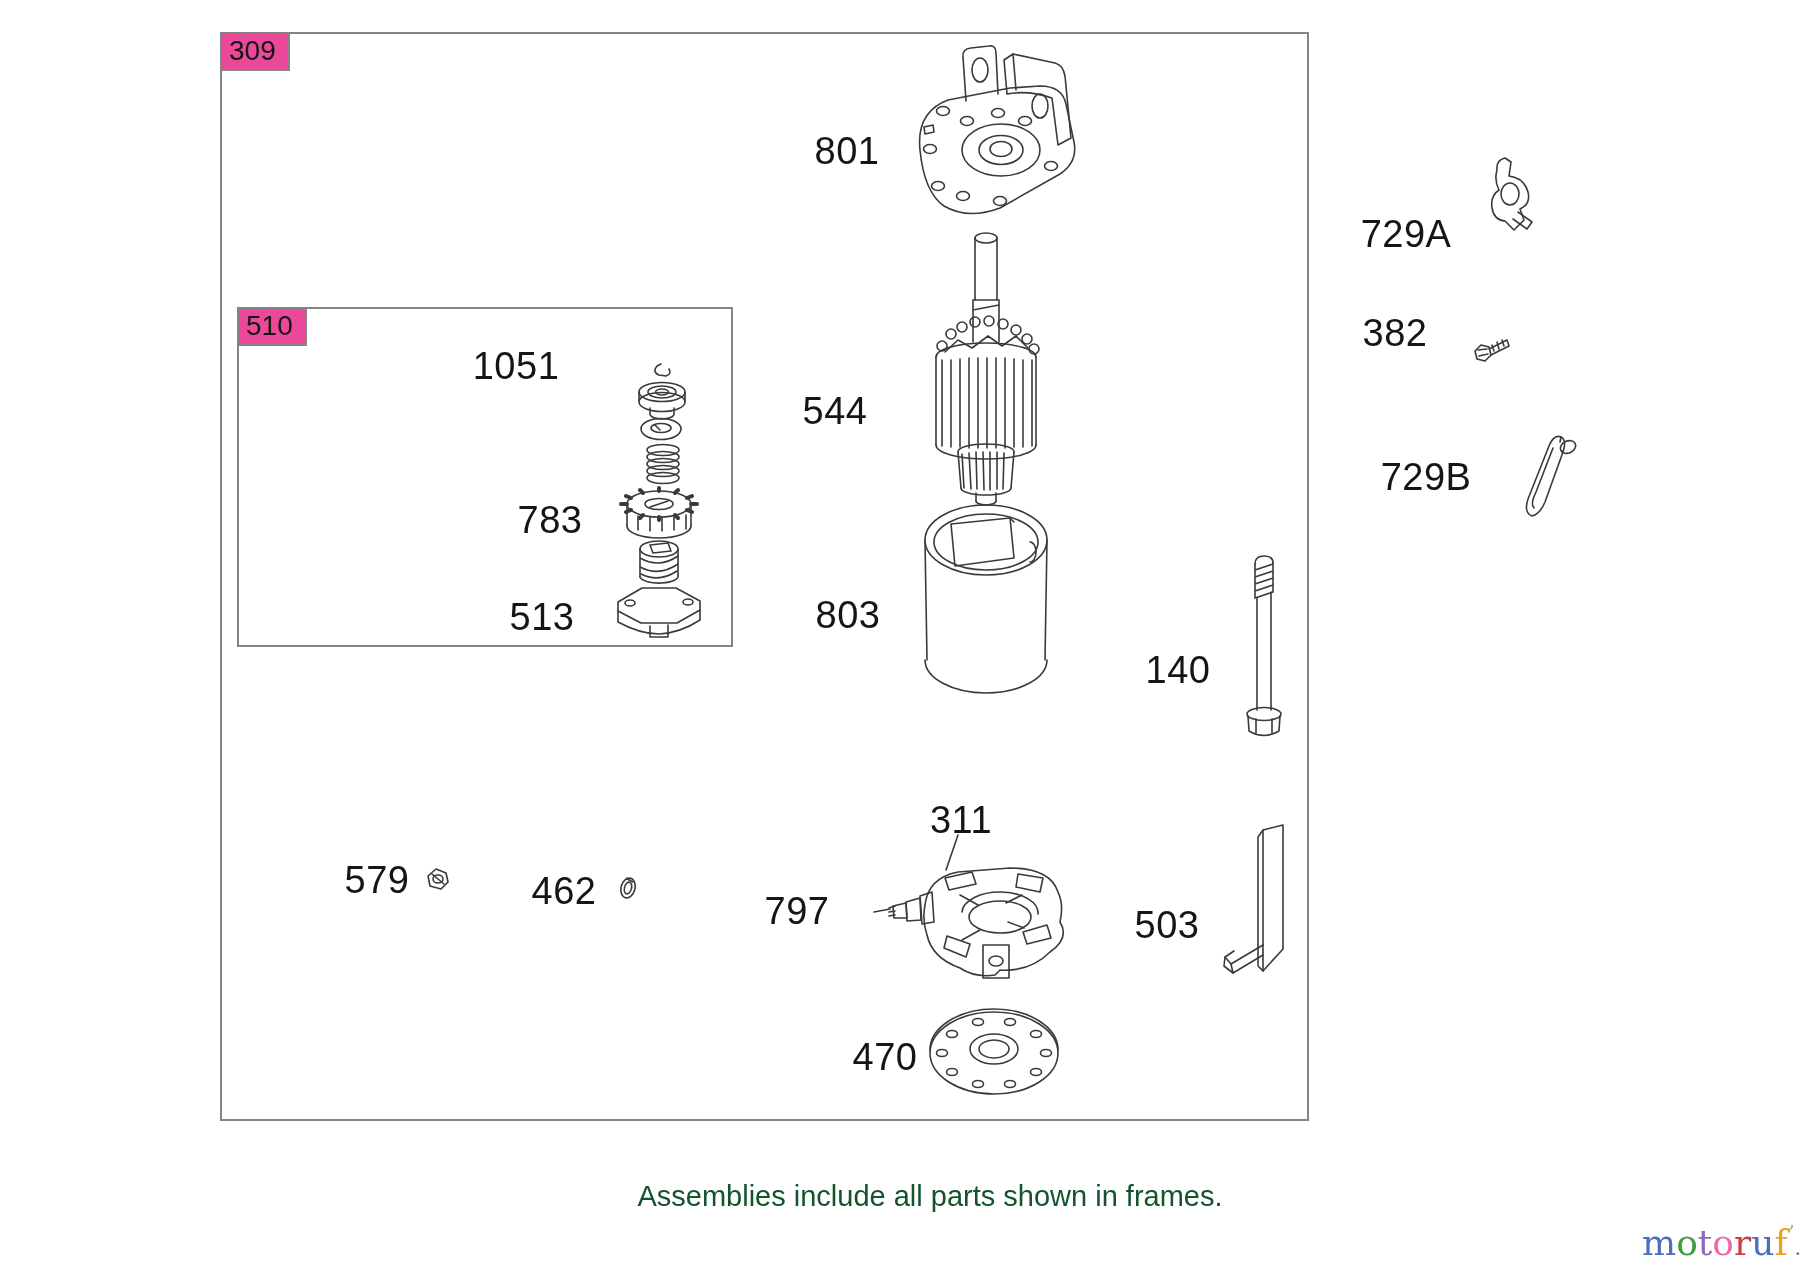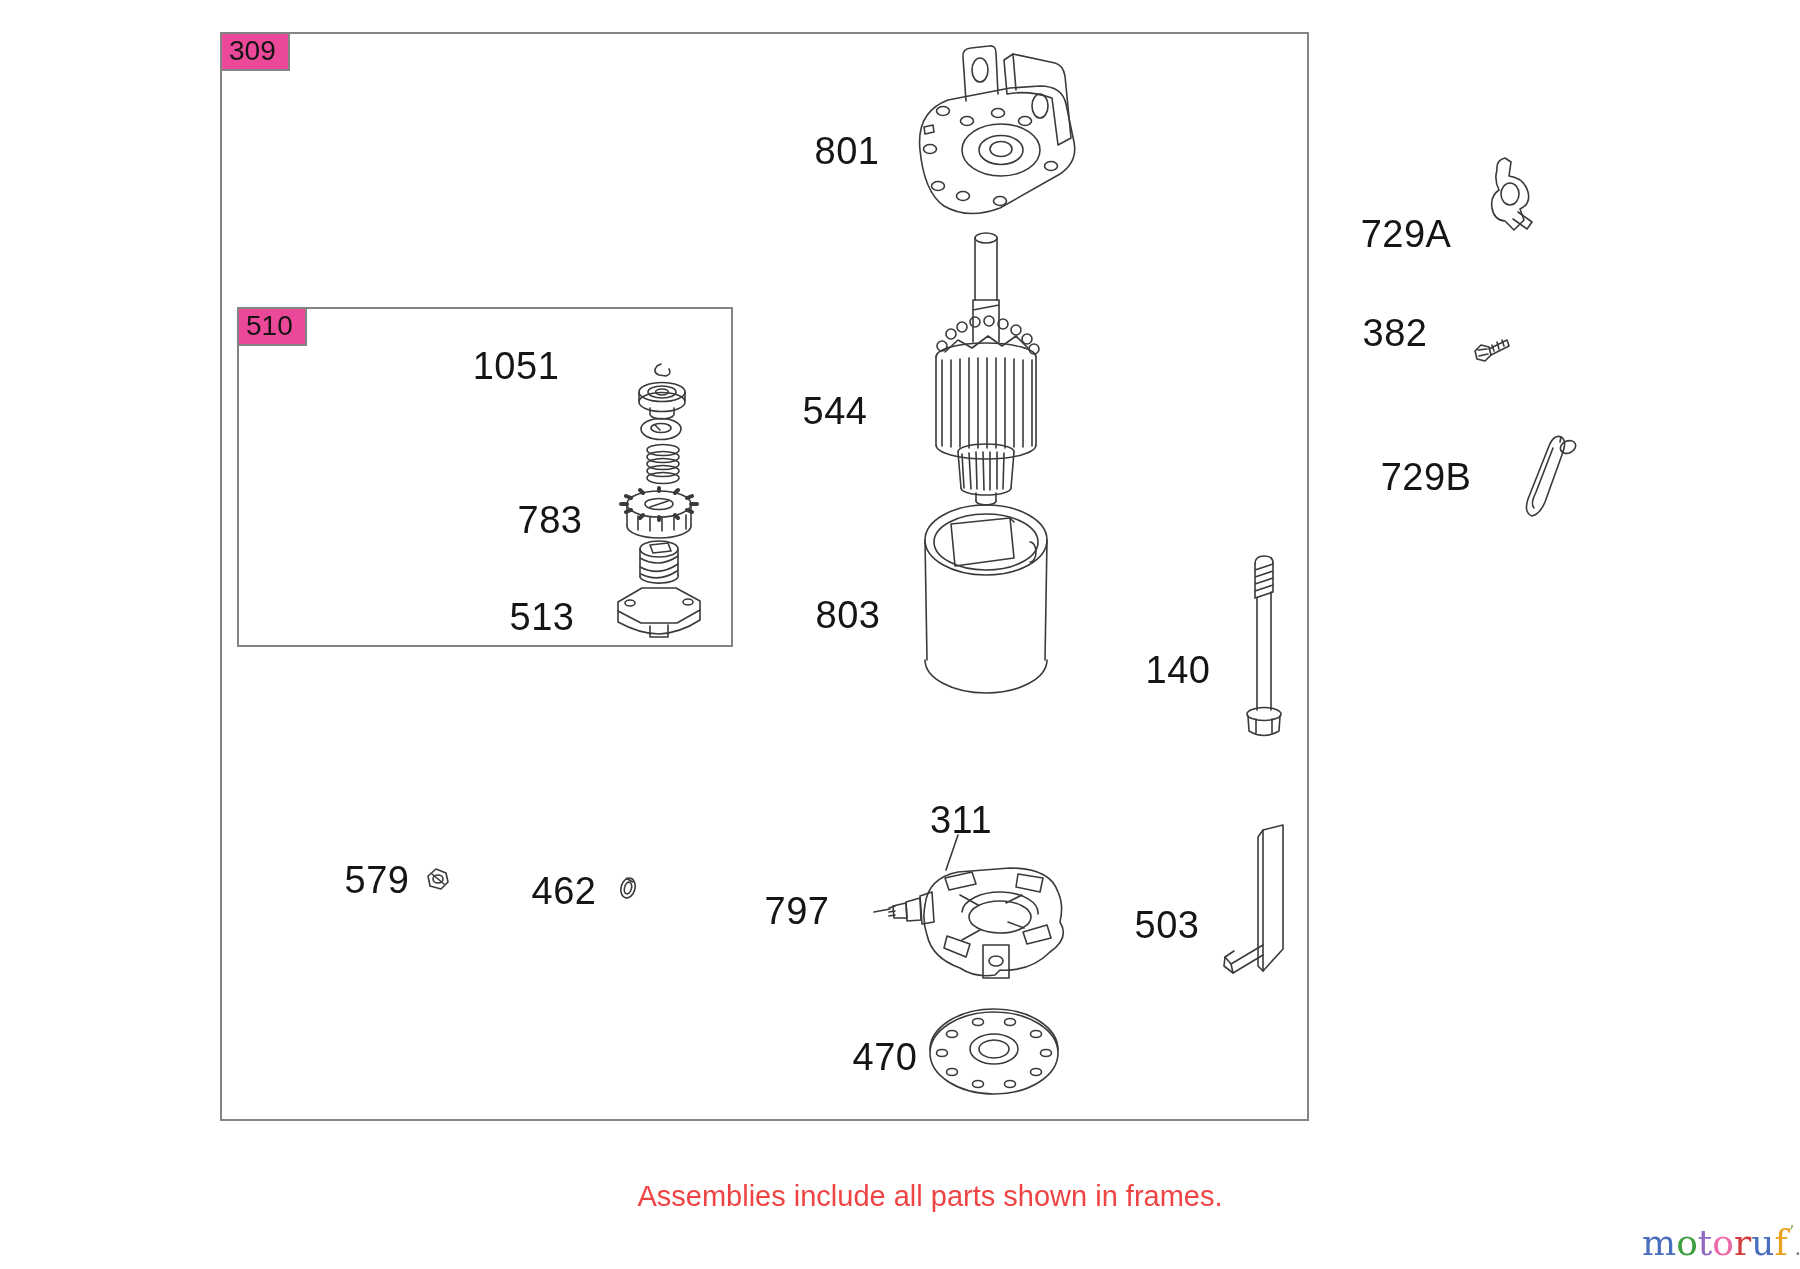--- a/index.html
+++ b/index.html
@@ -11,21 +11,21 @@
   .frame-label {
     position:absolute; top:-2px; left:-2px; border:2px solid #848484; background:#ec4899;
     font-size:28px; line-height:32px; padding:1px 12px 2px 7px; color:#151515;
   }
   .plabel {
     position:absolute; transform:translate(-50%,-50%);
     font-size:38px; color:#151515; white-space:nowrap; letter-spacing:0.5px;
   }
   .caption {
     position:absolute; left:930px; top:1196px; transform:translate(-50%,-50%);
-    font-size:29px; color:#ef4444; white-space:nowrap;
+    font-size:29px; color:#14532d; white-space:nowrap;
   }
   .logo {
     position:absolute; left:1642px; top:1222px;
     font-family:"DejaVu Serif", serif; font-size:36px; white-space:nowrap;
   }
   .logo-tick { font-size:18px; vertical-align:16px; margin-left:1px; }
   .logo-suffix { font-size:21px; font-family:"DejaVu Serif", serif; }
   svg.art { position:absolute; left:0; top:0; }
   svg.art * { vector-effect:non-scaling-stroke; }
 </style>

